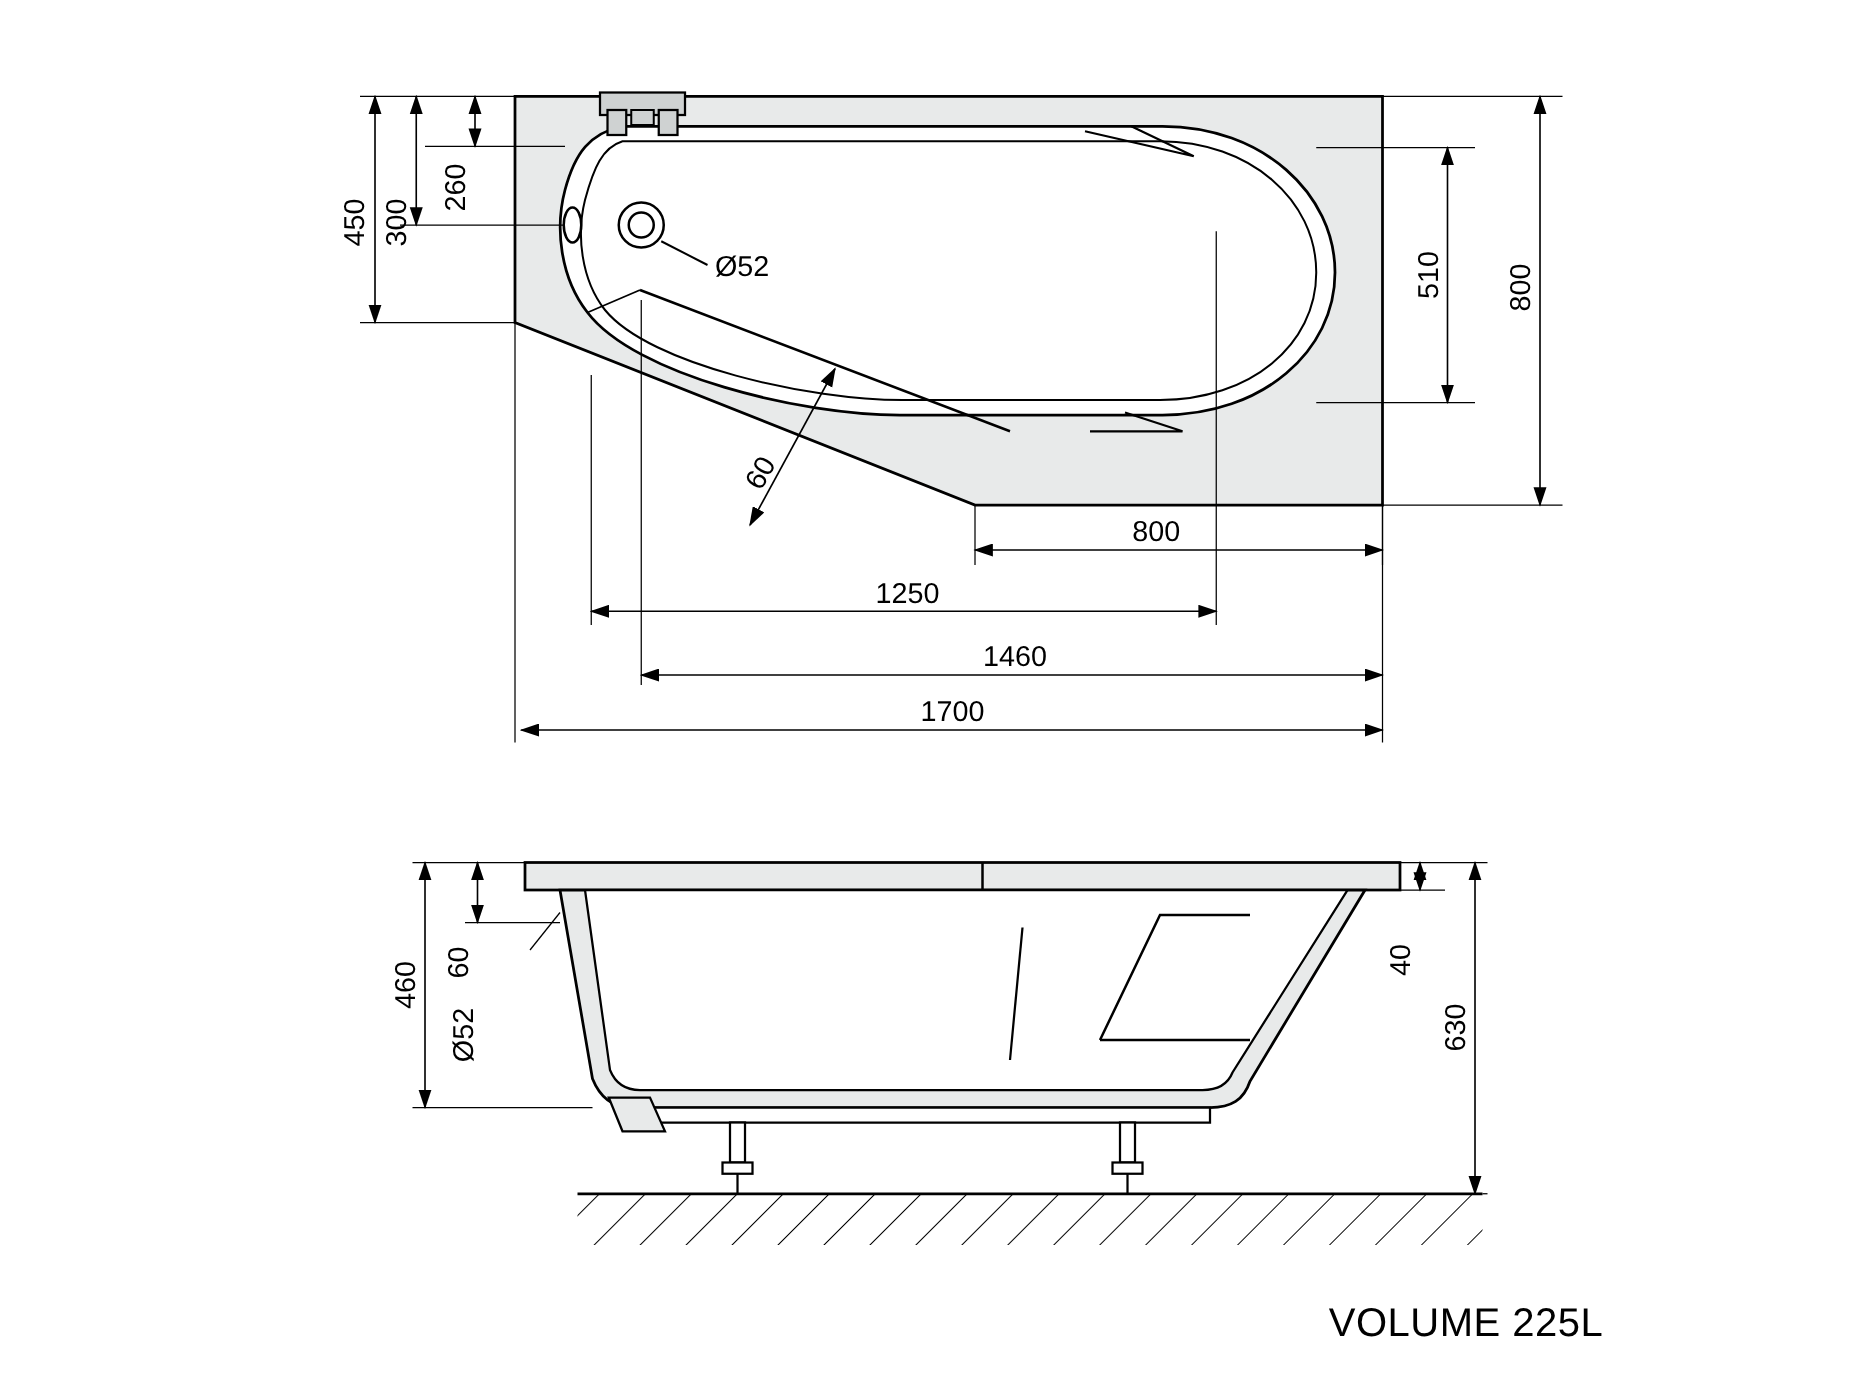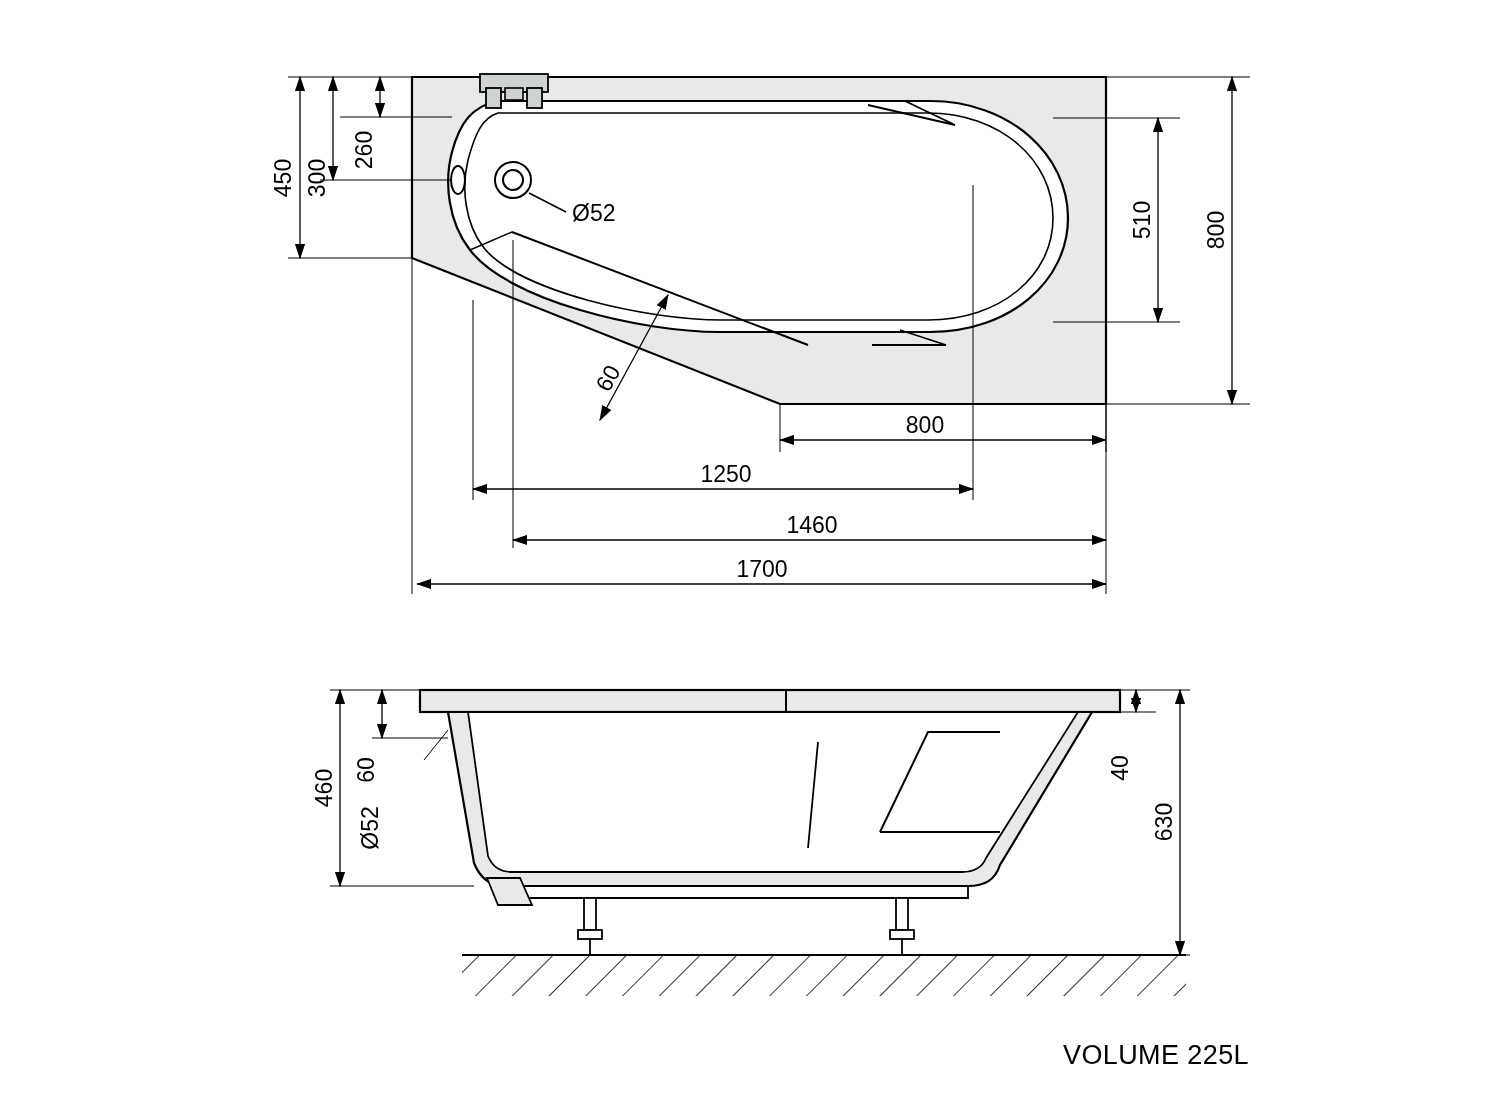--- a/index.html
+++ b/index.html
@@ -1,20 +1,20 @@
 <!DOCTYPE html>
 <html><head>
 <meta charset="utf-8">
 <style>
   html,body{margin:0;padding:0;background:#ffffff;}
   body{width:1500px;height:1113px;position:relative;font-family:"Liberation Sans",sans-serif;color:#000;overflow:hidden;}
   #sheet{position:absolute;left:0;top:0;width:1500px;height:1113px;}
   svg{display:block;}
   .dimtext{font-family:"Liberation Sans",sans-serif;font-size:23px;fill:#000;}
-  .volume{position:absolute;font-family:"Liberation Sans",sans-serif;font-size:27px;letter-spacing:.4px;}
+  .volume{position:absolute;font-family:"Liberation Sans",sans-serif;font-size:32px;letter-spacing:.4px;}
 </style>
 </head>
 <body>
 
 <div id="sheet">
 <svg width="1500" height="1113" viewBox="0 0 1500 1113" xmlns="http://www.w3.org/2000/svg">
 
   <defs>
     <marker id="arrEnd" markerWidth="12" markerHeight="12" refX="11" refY="4" orient="auto">
       <path d="M0,0 L12,4 L0,8 z" fill="#000"></path>

